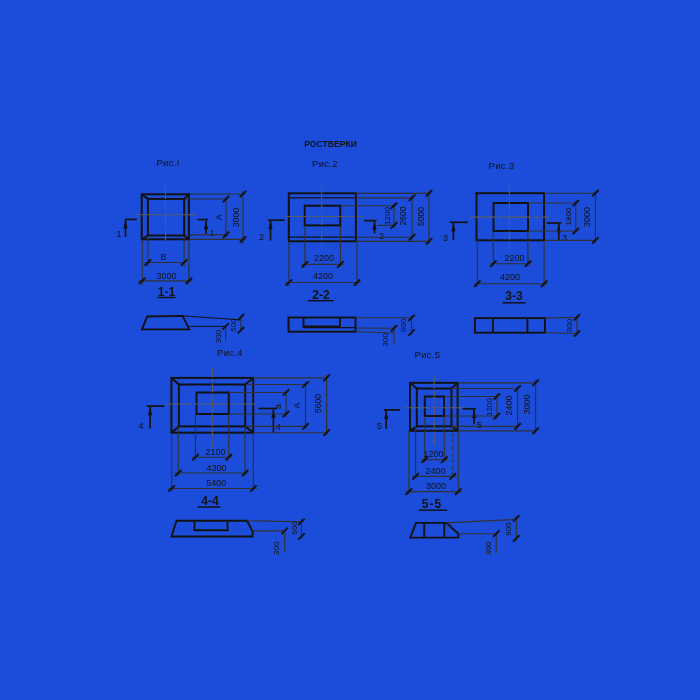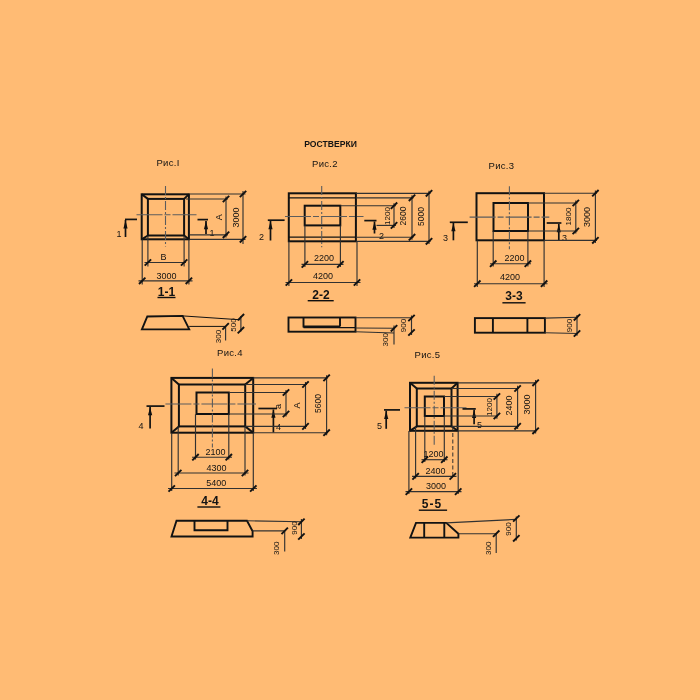--- a/index.html
+++ b/index.html
@@ -1,16 +1,16 @@
 <!DOCTYPE html>
 <html><head>
 <meta charset="utf-8">
 <style>
   html,body{margin:0;padding:0;background:#fdfdfc;}
-  #page{width:700px;height:700px;position:relative;background:#fdba74;filter:blur(0.45px) contrast(1.02);}
+  #page{width:700px;height:700px;position:relative;background:#1d4ed8;filter:blur(0.45px) contrast(1.02);}
   svg text{font-family:"Liberation Sans",sans-serif;fill:#151515;}
 </style>
 </head>
 <body>
 <div id="page">
 <svg width="700" height="700" viewBox="0 0 700 700">
 <defs>
 <g id="tick">
           <line x1="-3.2" y1="3.2" x2="3.2" y2="-3.2" stroke="#141414" stroke-width="1.9"></line>
         </g>

